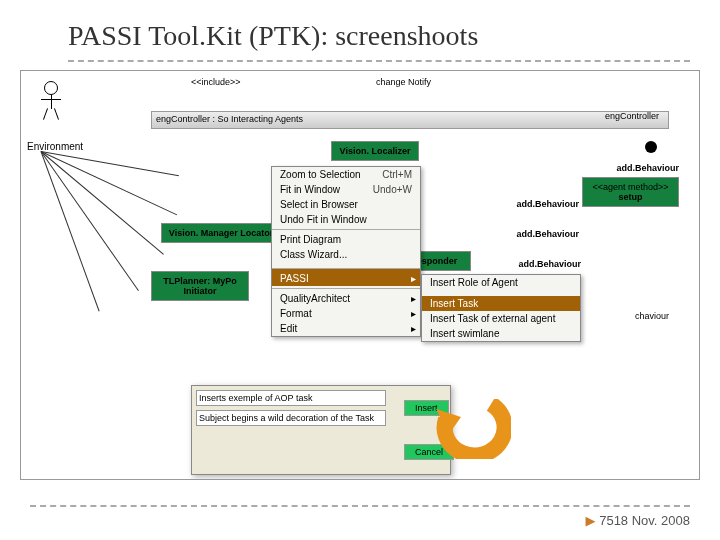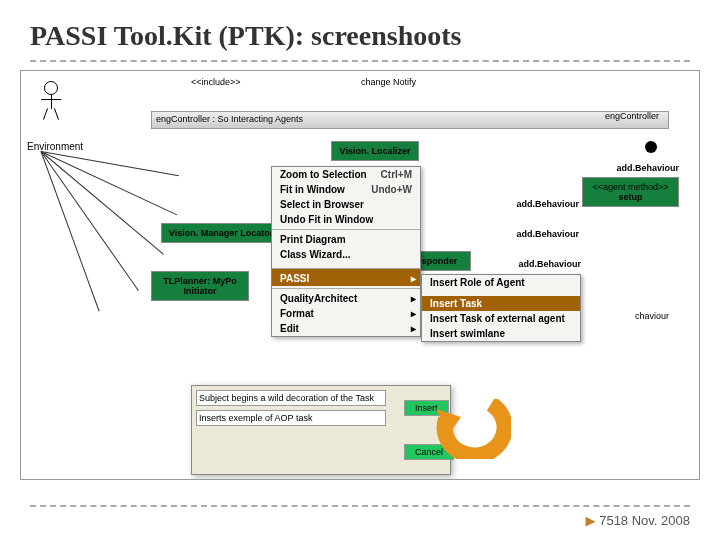--- a/index.html
+++ b/index.html
@@ -1,37 +1,37 @@
 <!DOCTYPE html>
 <html><head>
 <meta charset="utf-8">
 <style>
   * { box-sizing: border-box; margin: 0; padding: 0; }
   body { width: 720px; height: 540px; font-family: Arial, sans-serif; background: #fff; overflow: hidden; position: relative; }
   .slide { width: 100%; height: 100%; padding: 20px 30px 10px 30px; position: relative; }
-  .title { font-size: 28px; font-weight: bold; color: #333; font-family: Georgia, serif; padding-bottom: 8px; border-bottom: 2px dashed #aaa; margin-bottom: 10px; }
+  .title { font-size: 28px; font-weight: normal; color: #333; font-family: Georgia, serif; padding-bottom: 8px; border-bottom: 2px dashed #aaa; margin-bottom: 10px; margin-left: 38px; }
   .canvas { position: absolute; top: 70px; left: 20px; right: 20px; bottom: 60px; background: #fff; border: 1px solid #999; overflow: hidden; }
   .actor { position: absolute; top: 10px; left: 20px; }
   .actor-head { width: 14px; height: 14px; border: 1px solid #000; border-radius: 50%; margin: 0 auto; }
   .actor-body { width: 1px; height: 14px; background: #000; margin: 0 auto; }
   .actor-arms { width: 20px; height: 1px; background: #000; margin: -10px auto 0; }
   .actor-legs { width: 20px; height: 10px; position: relative; margin: 8px auto 0; }
   .actor-legs::before, .actor-legs::after { content: ''; position: absolute; top: 0; width: 1px; height: 12px; background: #000; }
   .actor-legs::before { left: 4px; transform: rotate(20deg); }
   .actor-legs::after { right: 4px; transform: rotate(-20deg); }
   .env-label { position: absolute; top: 70px; left: 6px; font-size: 10px; }
   .lines { position: absolute; top: 80px; left: 20px; width: 120px; height: 150px; }
   .lines div { position: absolute; height: 1px; background: #333; transform-origin: left; }
   .oval { position: absolute; background: #f9f0c0; border: 1px solid #888; border-radius: 50%; font-size: 9px; text-align: center; padding: 4px 8px; }
   .yellow-box { position: absolute; background: #15803d; border: 1px solid #888; font-size: 9px; padding: 4px; text-align: center; }
   .label { position: absolute; font-size: 9px; }
   .init-state { position: absolute; width: 12px; height: 12px; background: #000; border-radius: 50%; }
   .windowbar { position: absolute; top: 40px; left: 130px; right: 30px; height: 18px; background: linear-gradient(#eee,#ccc); border: 1px solid #999; font-size: 9px; padding: 2px 4px; }
   .ctx-menu { position: absolute; background: #f4f4f0; border: 1px solid #888; font-size: 10px; box-shadow: 2px 2px 4px rgba(0,0,0,0.3); }
-  .ctx-menu .item { padding: 2px 0 2px 8px; white-space: nowrap; position: relative; font-weight: bold; }
+  .ctx-menu .item { padding: 2px 0 2px 8px; white-space: nowrap; position: relative; }
   .ctx-menu .item.sep { border-top: 1px solid #aaa; margin-top: 2px; padding-top: 4px; }
   .ctx-menu .item .shortcut { position: absolute; right: 8px; color: #444; }
   .ctx-menu .item .arrow { position: absolute; right: 4px; }
   .ctx-menu .item.sel { background: #a16207; color: #fff; margin-top: 6px; }
   .dialog { position: absolute; background: #ece9d8; border: 1px solid #888; box-shadow: 2px 2px 6px rgba(0,0,0,0.3); font-size: 9px; }
   .dialog .field { background: #fff; border: 1px solid #999; margin: 4px; padding: 2px; }
   .dialog .btn { display: inline-block; background: #22c55e; border: 1px solid #999; padding: 2px 10px; margin: 14px; }
   .curved-arrow { position: absolute; width: 80px; height: 60px; }
   .footer { position: absolute; bottom: 12px; left: 30px; right: 30px; border-top: 2px dashed #aaa; padding-top: 6px; display: flex; justify-content: flex-end; font-size: 13px; color: #555; }
   .pagenum::before { content: '▶ '; color: #c97b2a; }
@@ -54,21 +54,21 @@
 
     <div class="lines">
       <div style="top:0;left:0;width:140px;transform:rotate(10deg)"></div>
       <div style="top:0;left:0;width:150px;transform:rotate(25deg)"></div>
       <div style="top:0;left:0;width:160px;transform:rotate(40deg)"></div>
       <div style="top:0;left:0;width:170px;transform:rotate(55deg)"></div>
       <div style="top:0;left:0;width:170px;transform:rotate(70deg)"></div>
     </div>
 
     <div class="label" style="top:6px;left:170px">&lt;&lt;include&gt;&gt;</div>
-    <div class="label" style="top:6px;left:340px">change Notify</div>
+    <div class="label" style="top:6px;left:355px">change Notify</div>
 
     <div class="windowbar">engController : So  Interacting Agents</div>
     <div class="label" style="top:40px;right:40px">engController</div>
 
     <div class="init-state" style="top:70px;right:42px"></div>
     <div class="label" style="top:92px;right:20px;font-weight:bold">add.Behaviour</div>
 
     <div class="yellow-box" style="top:106px;right:20px;width:97px">
       <div>&lt;&lt;agent method&gt;&gt;</div>
       <div style="font-weight:bold">setup</div>
@@ -109,22 +109,22 @@
     <div class="ctx-menu" style="top:203px;left:400px;width:160px">
       <div class="item">Insert Role of Agent</div>
       <div class="item sel">Insert Task</div>
       <div class="item">Insert Task of external agent</div>
       <div class="item">Insert swimlane</div>
     </div>
 
     <div class="dialog" style="bottom:4px;left:170px;width:260px">
       <div style="display:flex">
         <div style="flex:1">
+          <div class="field">Inserts exemple of AOP task</div>
           <div class="field">Subject begins a wild decoration of the Task</div>
-          <div class="field">Inserts exemple of AOP task</div>
         </div>
         <div style="width:60px;text-align:center">
           <div class="btn">Insert</div>
           <div class="btn">Cancel</div>
         </div>
       </div>
     </div>
 
     <svg class="curved-arrow" style="bottom:20px;left:410px" viewBox="0 0 80 60">
       <path d="M 60 5 A 30 28 0 1 1 15 20" stroke="#e8941a" stroke-width="16" fill="none"></path>

